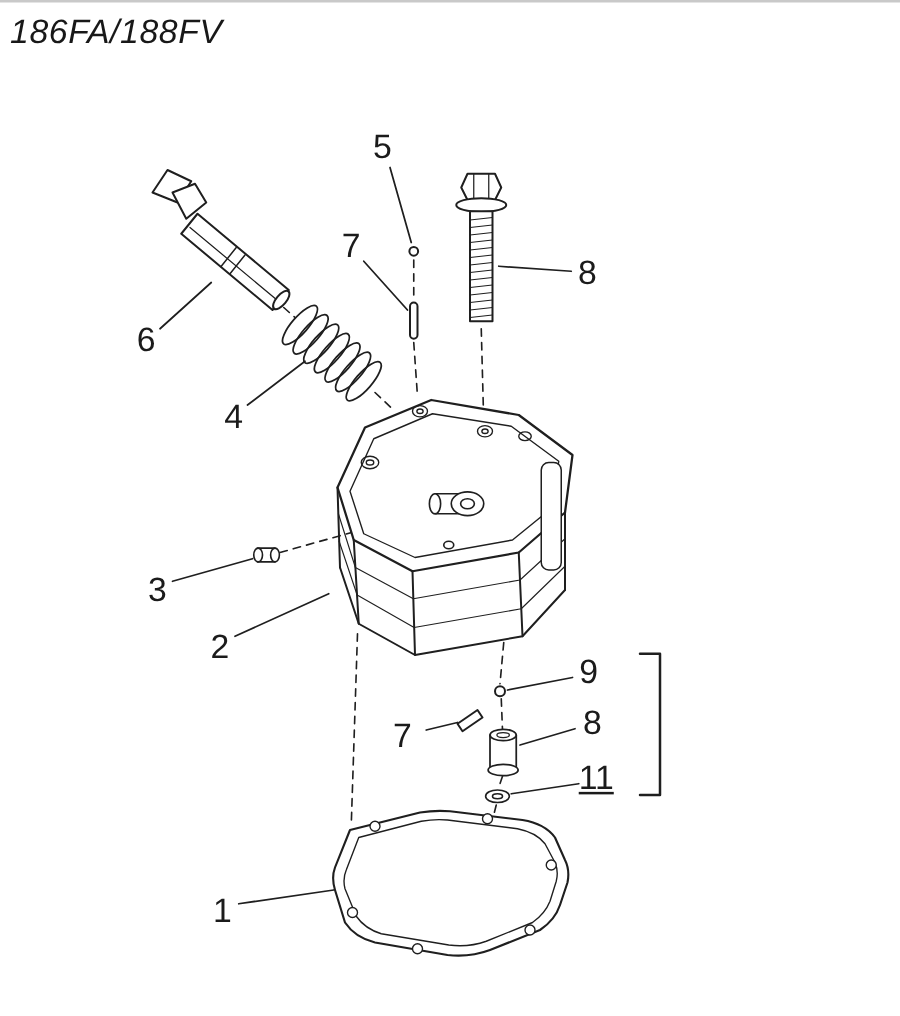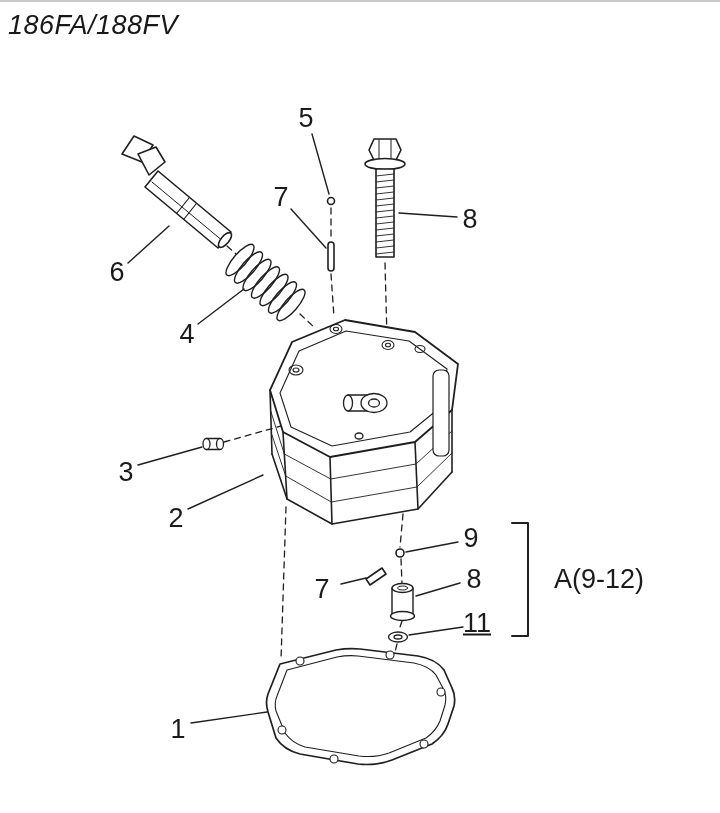--- a/index.html
+++ b/index.html
@@ -193,15 +193,14 @@
   <div class="callout" style="left:126px; top:470px;">3</div>
   <div class="callout" style="left:187px; top:332px;">4</div>
   <div class="callout" style="left:306px; top:116px;">5</div>
   <div class="callout" style="left:117px; top:270px;">6</div>
   <div class="callout" style="left:281px; top:195px;">7</div>
   <div class="callout" style="left:470px; top:217px;">8</div>
   <div class="callout" style="left:471px; top:536px;">9</div>
   <div class="callout" style="left:474px; top:577px;">8</div>
   <div class="callout" style="left:477px; top:621px;text-decoration:underline;">11</div>
   <div class="callout" style="left:322px; top:587px;">7</div>
-  <div class="callout" style="left:599px; top:577px;">A(9-12)</div>
 
 </div>
 
 </body></html>

